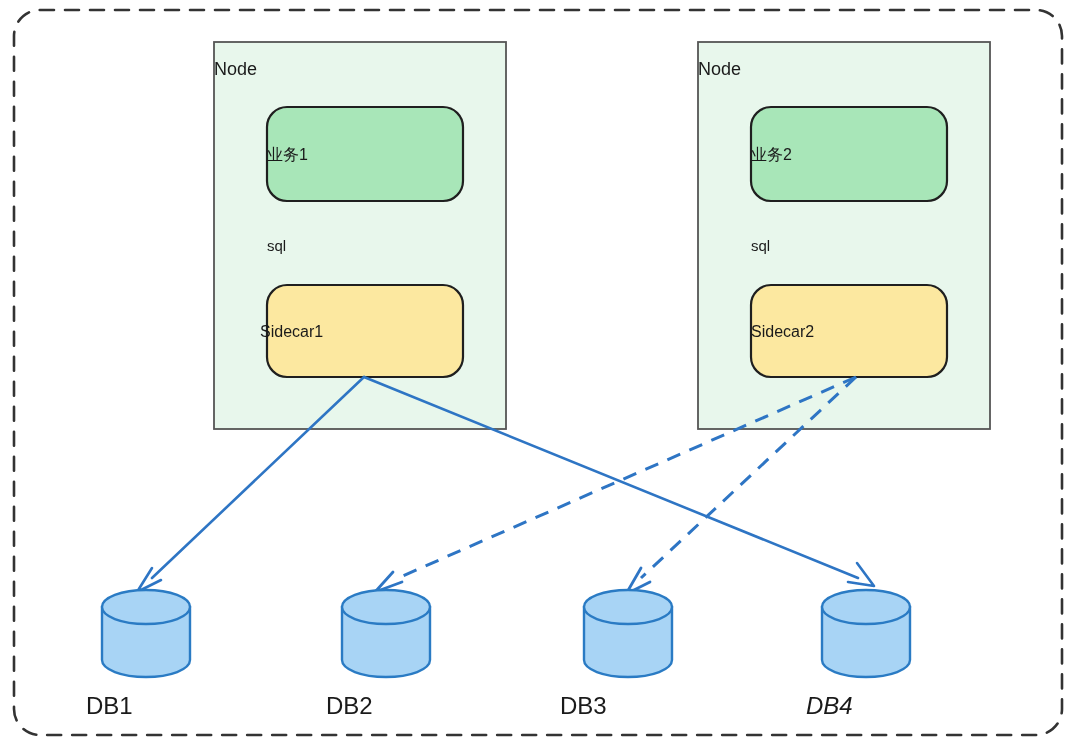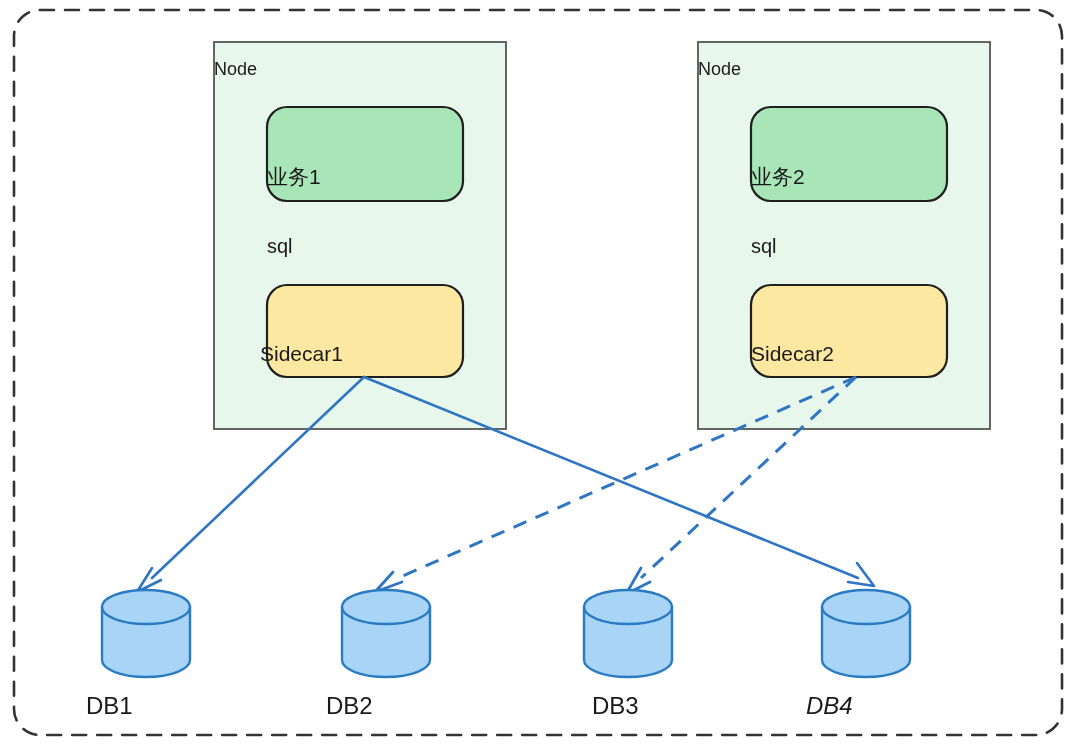--- a/index.html
+++ b/index.html
@@ -30,27 +30,26 @@
     color: #1a1a1a;
     white-space: nowrap;
     text-align: left;
     pointer-events: none;
   }
   .node-title {
     font-size: 18px;
     line-height: 18px;
   }
   .sql-label {
-    font-size: 20px;
+    font-size: 15px;
     line-height: 18px;
   }
   .box-label {
-    font-size: 21px;
+    font-size: 16px;
     line-height: 19px;
-    margin-top: 22px;
   }
   .db-label {
     font-size: 24px;
     line-height: 19px;
   }
 </style>
 </head>
 <body>
 
 <div id="canvas">
@@ -118,16 +117,16 @@
   <div class="lbl sql-label" style="left:267px; top:237px; width:196px;">sql</div>
   <div class="lbl box-label" style="left:260px; top:322px; width:196px;">Sidecar1</div>
 
   <div class="lbl node-title" style="left:698px; top:60px; width:292px;">Node</div>
   <div class="lbl box-label" style="left:751px; top:145px; width:196px;">业务2</div>
   <div class="lbl sql-label" style="left:751px; top:237px; width:196px;">sql</div>
   <div class="lbl box-label" style="left:751px; top:322px; width:196px;">Sidecar2</div>
 
   <div class="lbl db-label" style="left:86px; top:696px; width:120px;">DB1</div>
   <div class="lbl db-label" style="left:326px; top:696px; width:120px;">DB2</div>
-  <div class="lbl db-label" style="left:592px; top:696px; width:120px;">DB3</div>
+  <div class="lbl db-label" style="left:560px; top:696px; width:120px;">DB3</div>
   <div class="lbl db-label" style="left:806px; top:696px; width:120px;font-style:italic;">DB4</div>
 
 </div>
 
 </body></html>

